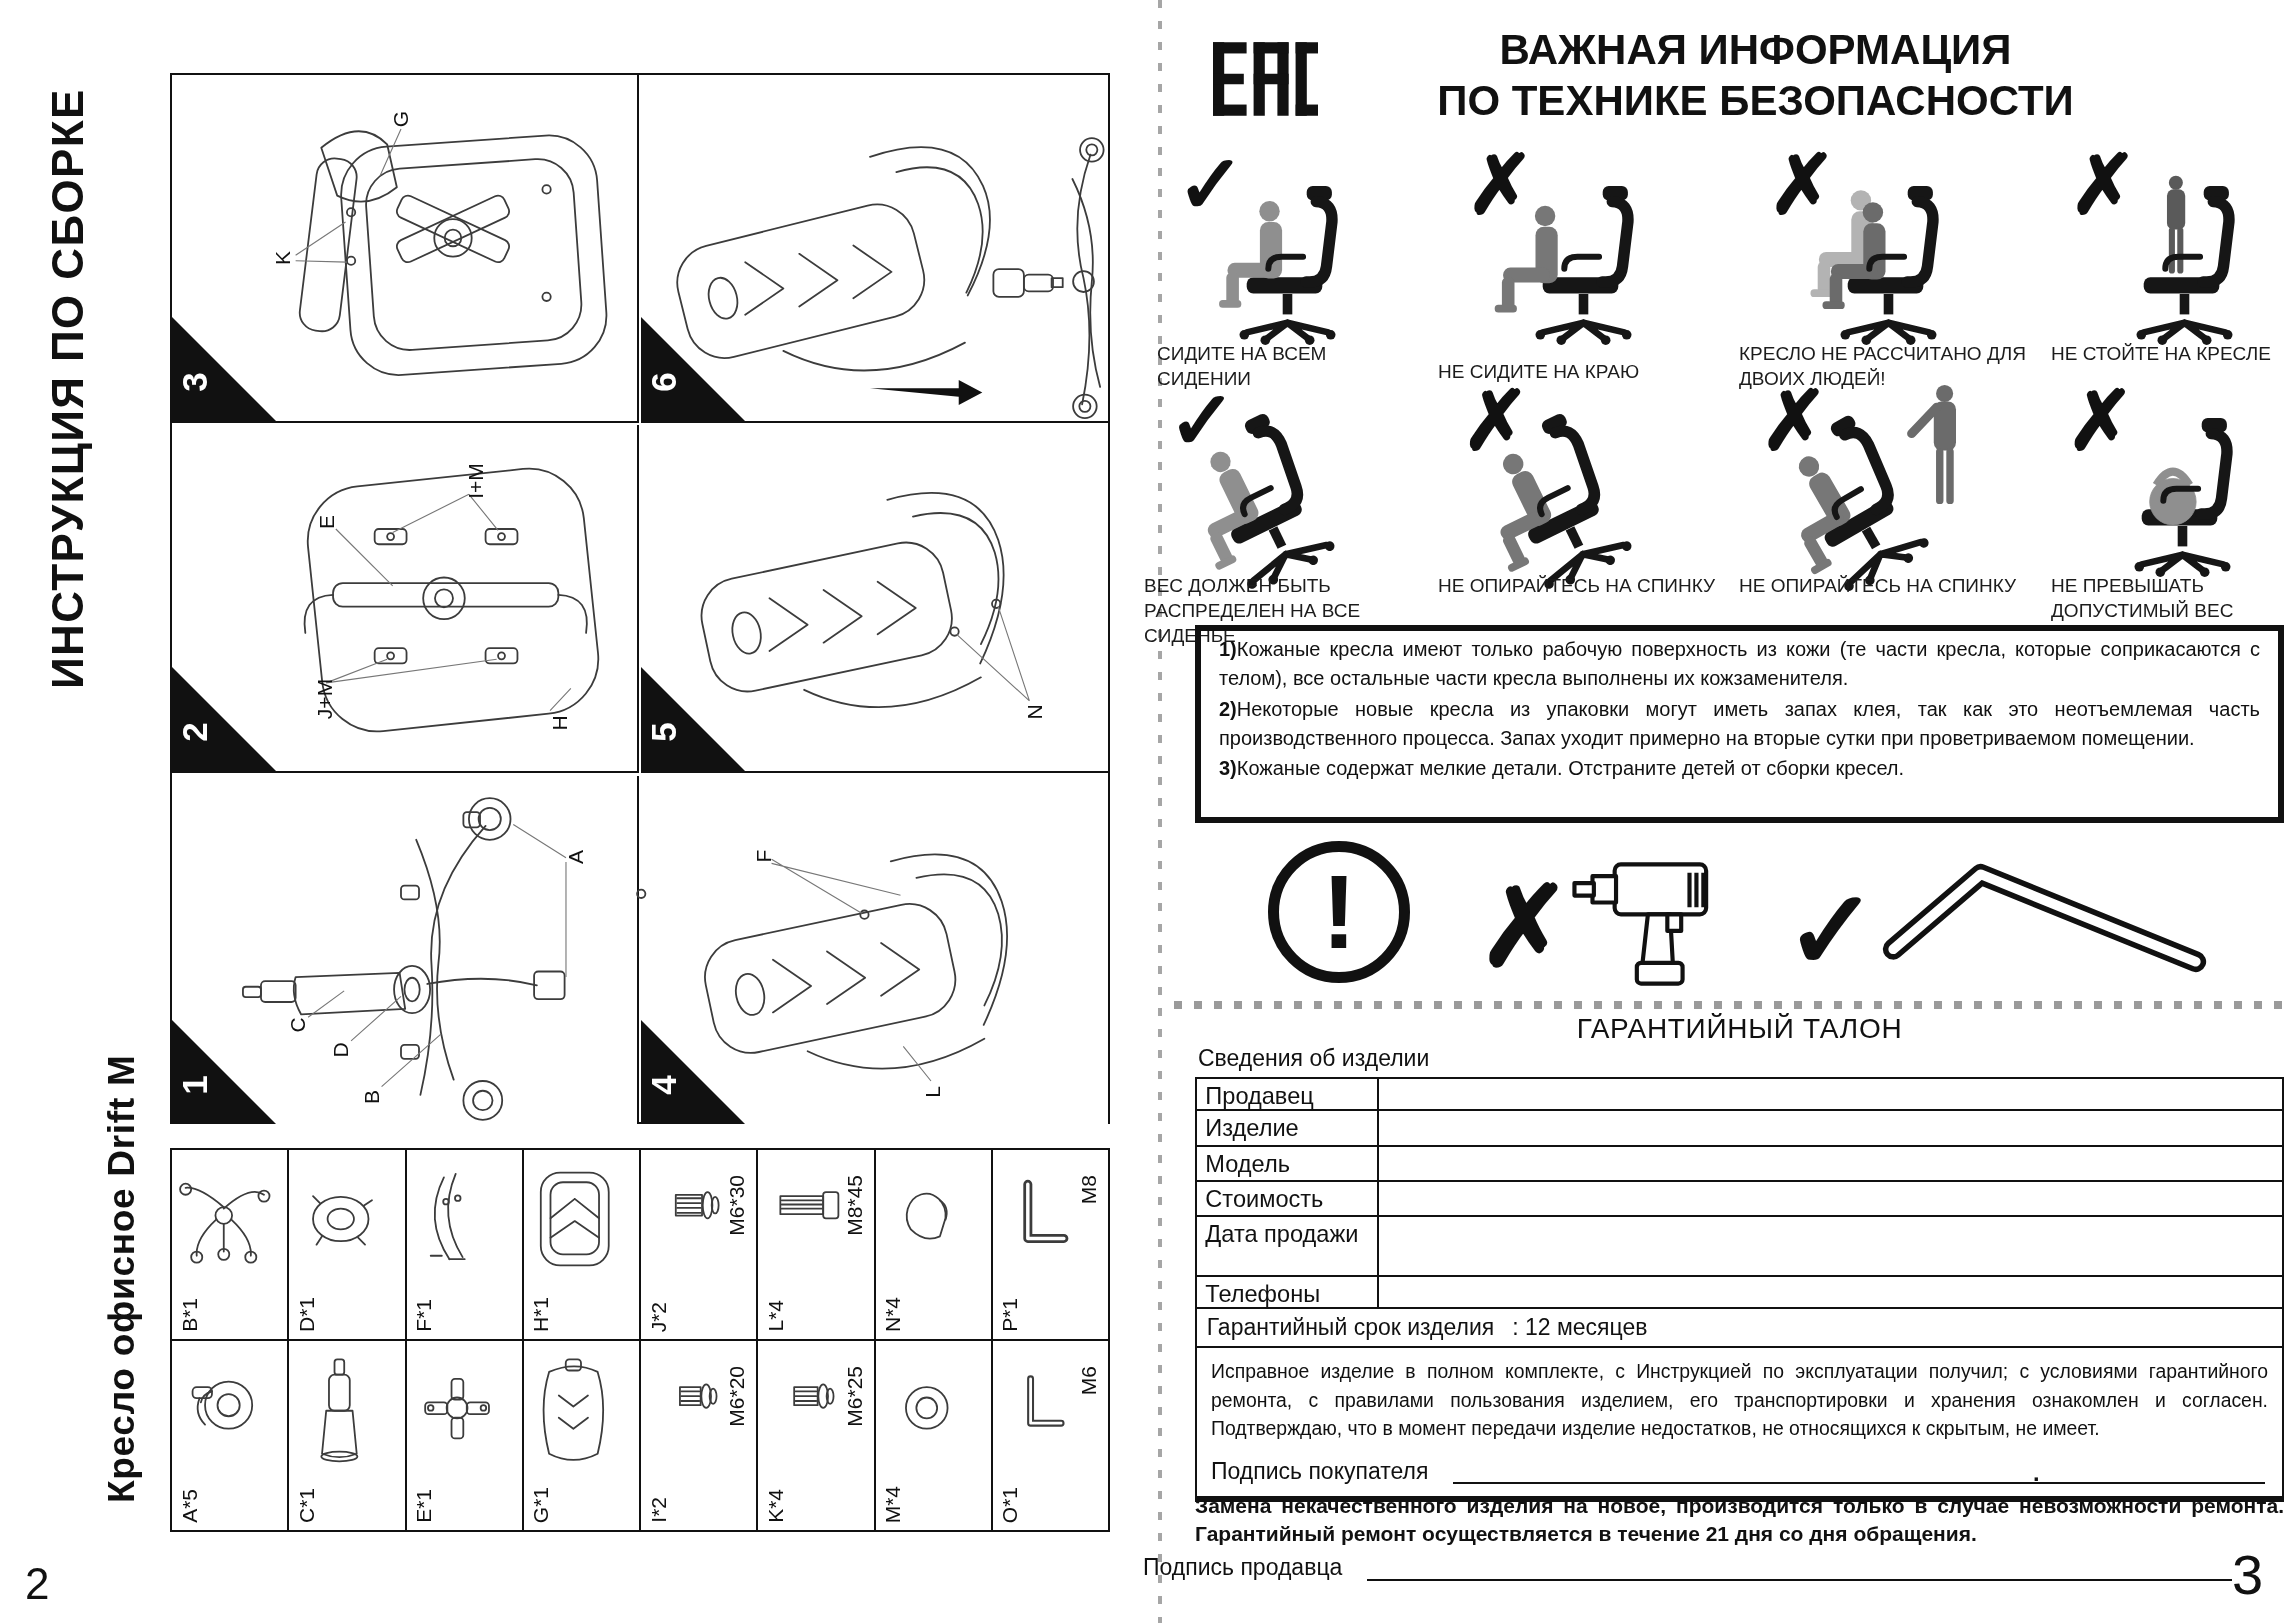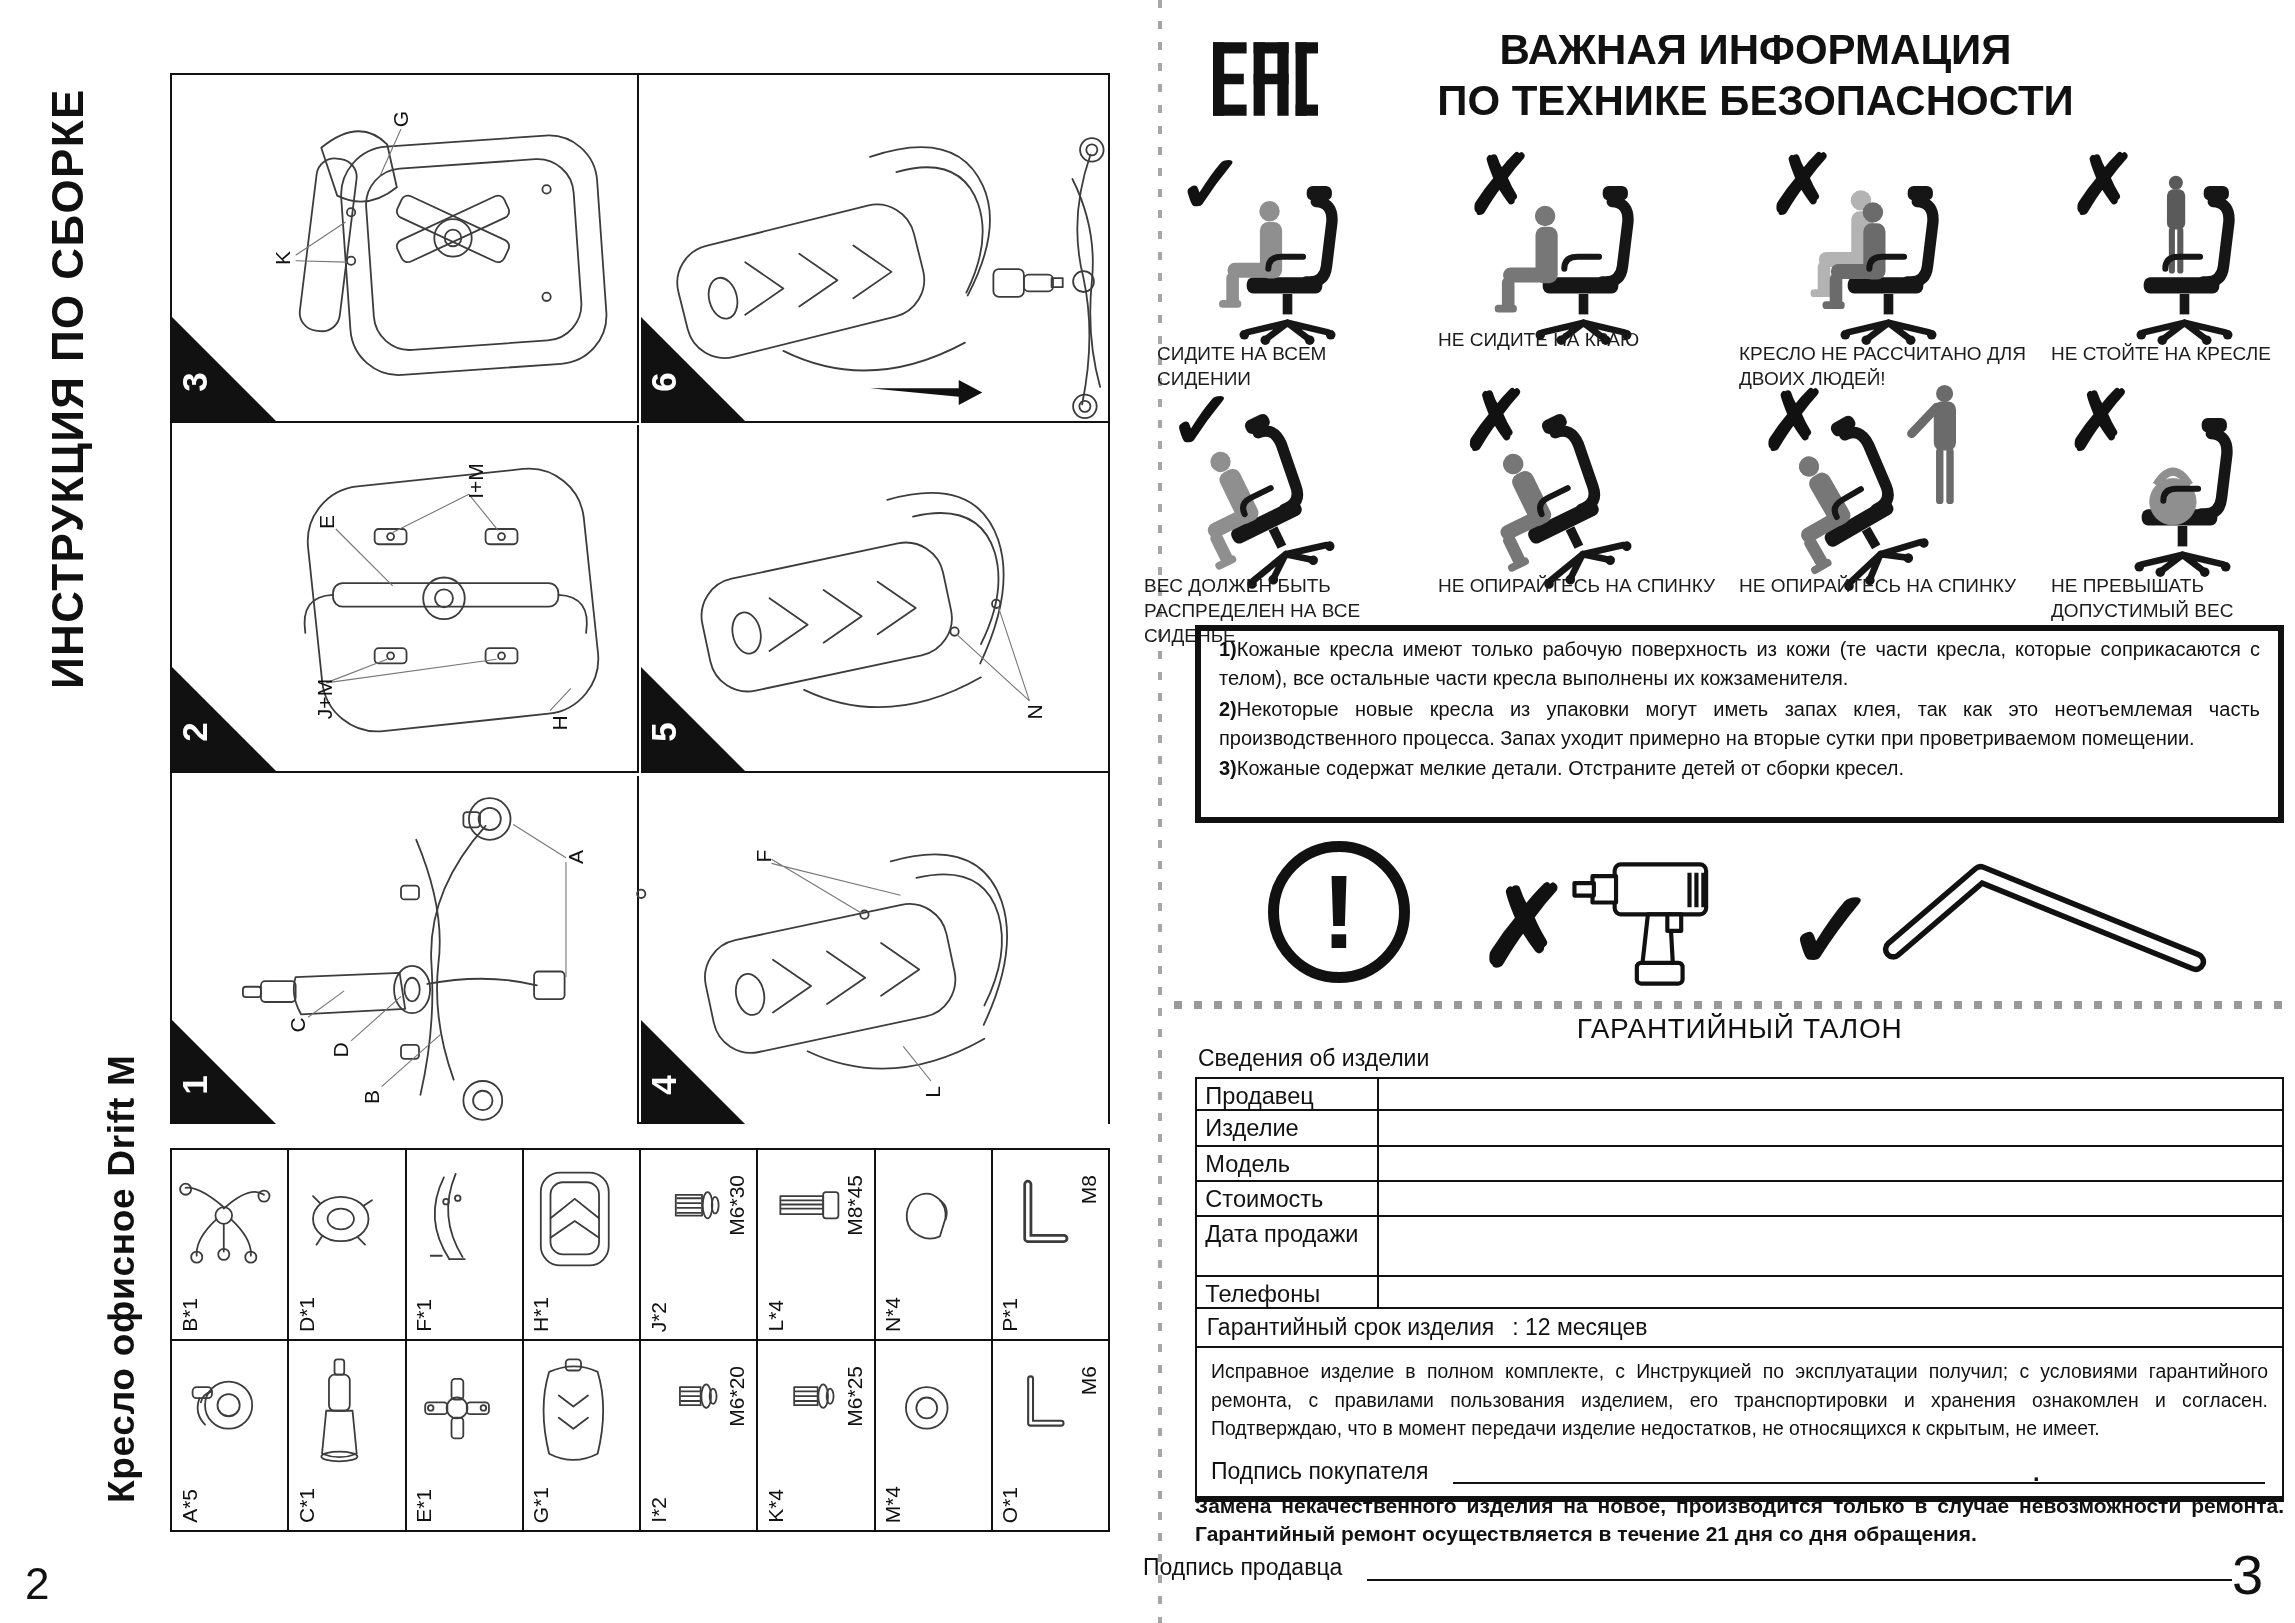--- a/index.html
+++ b/index.html
@@ -494,21 +494,21 @@
 </div>
 <div class="abs" style="left:2051px;top:144px;width:245px;height:198px">
   <div class="mark abs" style="left:18px;top:0">✗</div>
   <svg class="picto abs" style="left:53px;top:0" width="161" height="198" viewBox="0 0 260 330">
     <use href="#sym-chair"></use>
       <use href="#sym-person-stand" fill="#5a5a5a" transform="translate(100,52) scale(0.78)"></use>
       <use href="#sym-armrest"></use>
   </svg>
 </div>
 <div class="abs caption" style="left:1157px;top:341px;width:264px">СИДИТЕ НА ВСЕМ СИДЕНИИ</div>
-<div class="abs caption" style="left:1438px;top:327px;width:291px">НЕ СИДИТЕ НА КРАЮ</div>
+<div class="abs caption" style="left:1438px;top:359px;width:291px">НЕ СИДИТЕ НА КРАЮ</div>
 <div class="abs caption" style="left:1739px;top:341px;width:305px">КРЕСЛО НЕ РАССЧИТАНО ДЛЯ ДВОИХ ЛЮДЕЙ!</div>
 <div class="abs caption" style="left:2051px;top:341px;width:245px">НЕ СТОЙТЕ НА КРЕСЛЕ</div>
 
 <div class="abs" style="left:1157px;top:380px;width:264px;height:194px">
   <div class="mark abs" style="left:11px;top:0">✓</div>
   <svg class="picto abs" style="left:46px;top:-4.2px" width="161" height="198" viewBox="0 0 260 330">
     <g transform="rotate(-26 130 290)">
         <use href="#sym-chair"></use>
         <use href="#sym-person-sit" fill="#8f8f8f"></use>
         <use href="#sym-armrest"></use>

